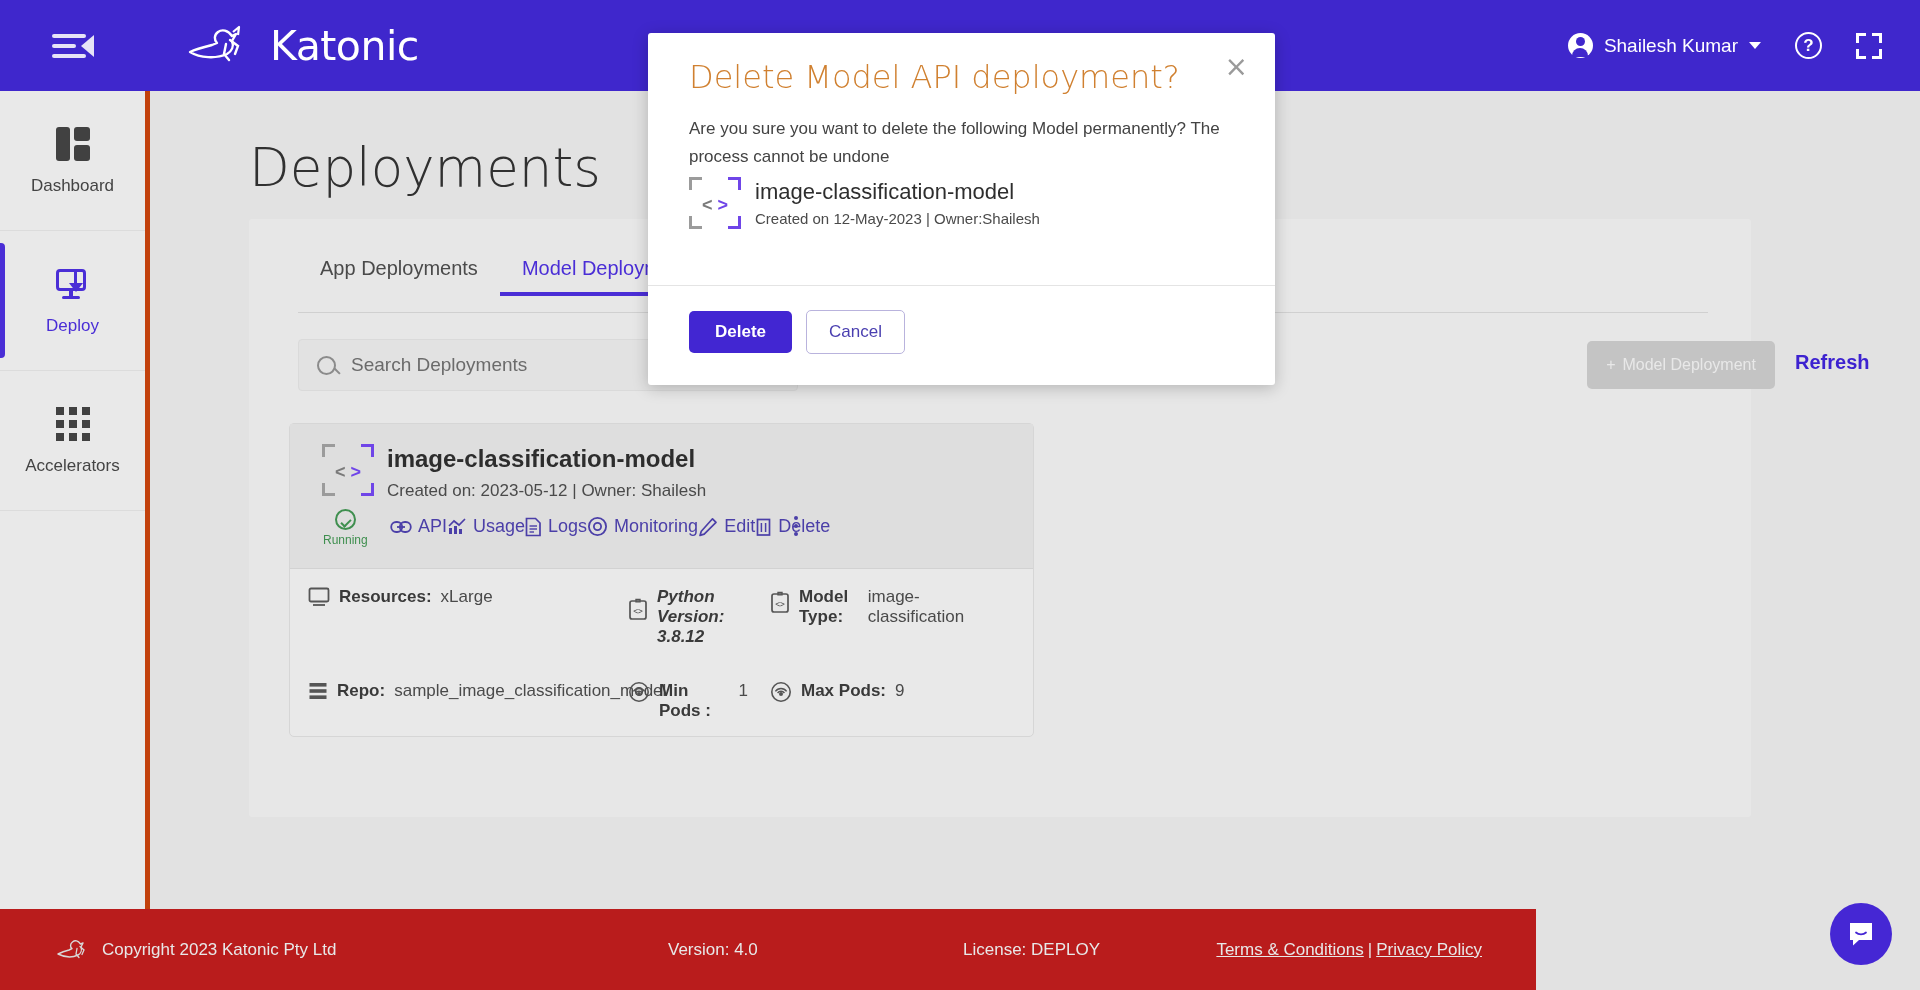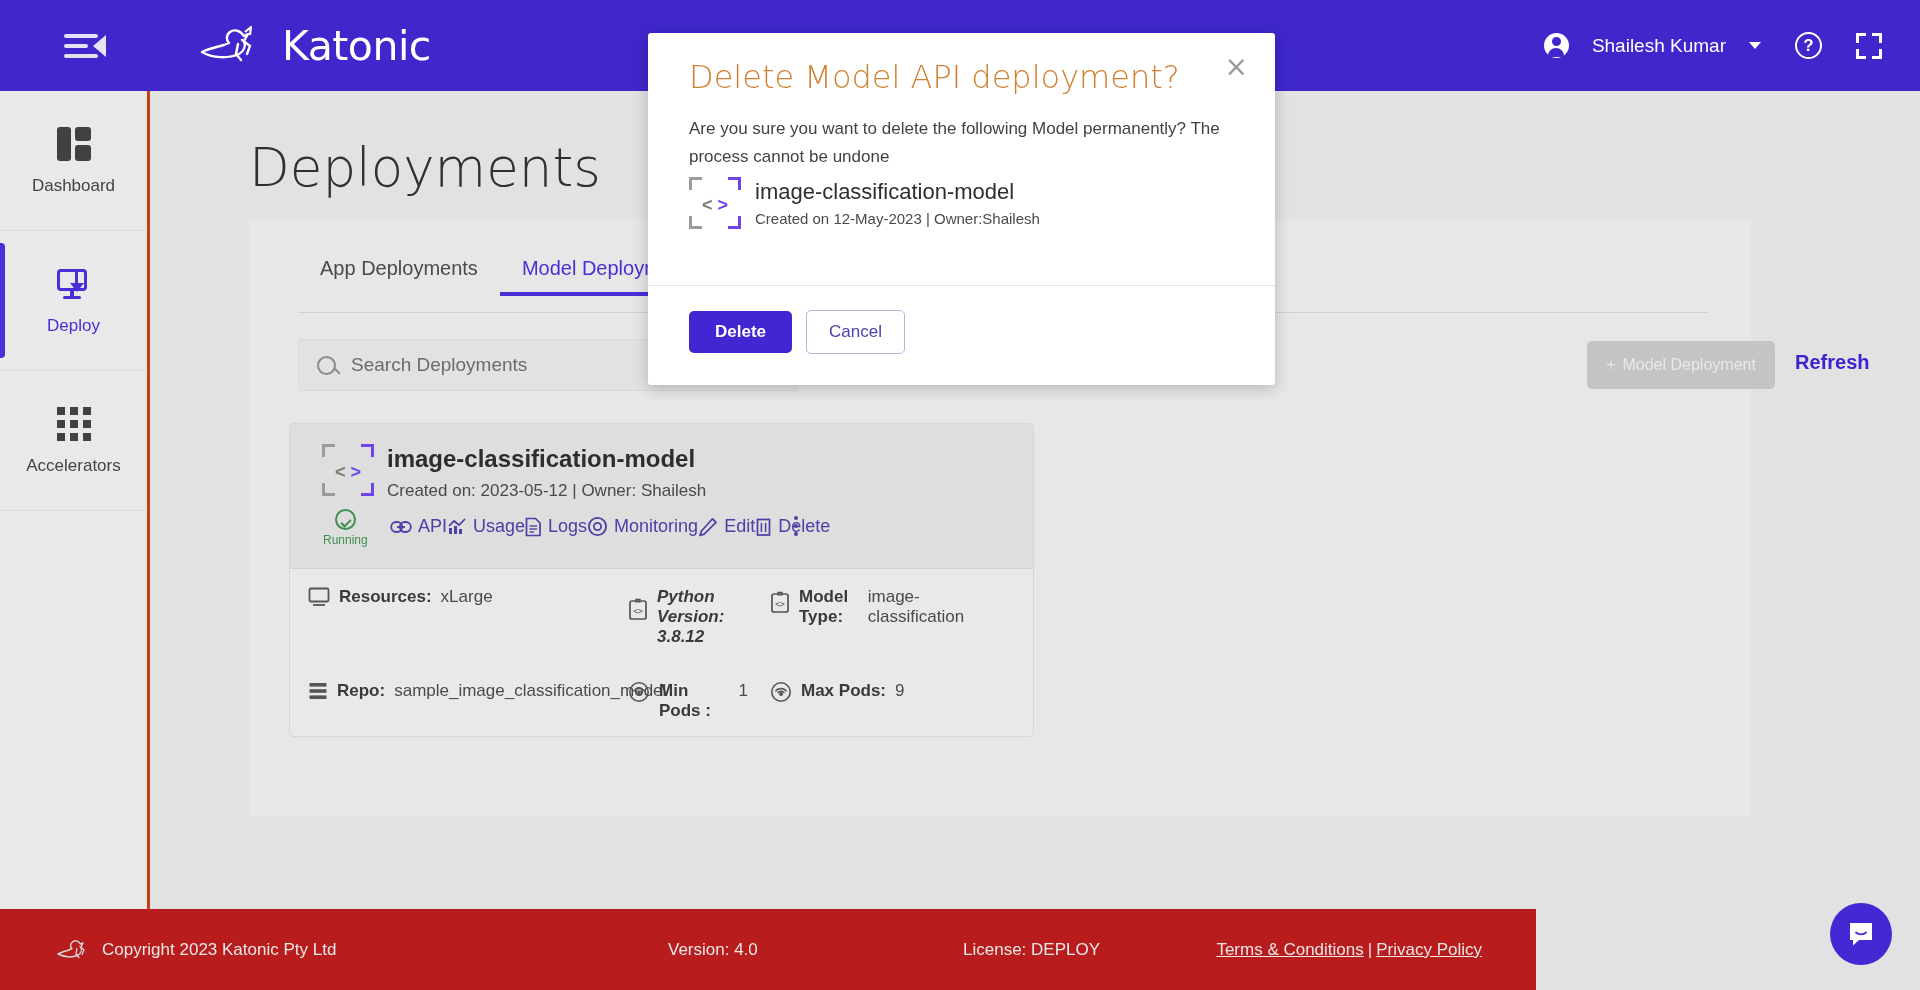--- a/index.html
+++ b/index.html
@@ -11,21 +11,20 @@
     background: #e2e2e2;
   }
 
   
   #header {
     position: absolute; top: 0; left: 0;
     width: 1920px; height: 91px;
     background: #3f27cc;
     display: flex; align-items: center;
     z-index: 30;
-    padding-left: 12px;
   }
   #hamburger {
     margin-left: 52px;
     width: 42px; height: 34px;
     display: flex; flex-direction: column; justify-content: center;
     cursor: pointer; position: relative;
   }
   #hamburger .bar { height: 4px; background: #e6e3f7; border-radius: 2px; margin: 3px 0; }
   #hamburger .b1 { width: 34px; }
   #hamburger .b2 { width: 24px; }
@@ -39,21 +38,21 @@
   }
   #logo-wrap { margin-left: 92px; display: flex; align-items: center; gap: 10px; }
   #logo-text {
     color: #ffffff; font-size: 41px; letter-spacing: -0.5px;
     font-family: "DejaVu Sans", sans-serif; font-weight: 400;
   }
   #header-right {
     margin-left: auto; margin-right: 38px;
     display: flex; align-items: center; gap: 34px;
   }
-  .hdr-user { display: flex; align-items: center; gap: 23px; cursor: pointer; }
+  .hdr-user { display: flex; align-items: center; gap: 11px; cursor: pointer; }
   .hdr-user .uname { color: #fff; font-size: 19px; }
   .circ-icon {
     width: 25px; height: 25px; border-radius: 50%;
     background: #fff; position: relative; flex: none;
   }
   .circ-icon .head { position: absolute; width: 9px; height: 9px; border-radius: 50%; background: #3f27cc; left: 8px; top: 4px; }
   .circ-icon .body { position: absolute; width: 16px; height: 9px; border-radius: 8px 8px 0 0; background: #3f27cc; left: 4.5px; top: 15px; }
   .chev { width: 0; height: 0; border-left: 6px solid transparent; border-right: 6px solid transparent; border-top: 7px solid #fff; }
   .help-icon {
     width: 27px; height: 27px; border-radius: 50%; border: 2.5px solid #fff;
@@ -65,21 +64,21 @@
   .fs-icon .tl { top: 0; left: 0; border-top: 3px solid #fff; border-left: 3px solid #fff; }
   .fs-icon .tr { top: 0; right: 0; border-top: 3px solid #fff; border-right: 3px solid #fff; }
   .fs-icon .bl { bottom: 0; left: 0; border-bottom: 3px solid #fff; border-left: 3px solid #fff; }
   .fs-icon .br { bottom: 0; right: 0; border-bottom: 3px solid #fff; border-right: 3px solid #fff; }
 
   
   #sidebar {
     position: absolute; top: 91px; left: 0;
     width: 150px; height: 818px;
     background: #e9e9e9;
-    border-right: 3px solid #c2410c;
+    border-right: 5px solid #c2410c;
     z-index: 10;
   }
   .side-item {
     height: 140px; display: flex; flex-direction: column;
     align-items: center; justify-content: center; gap: 13px;
     border-bottom: 1px solid #dcdcdc; cursor: pointer; position: relative;
   }
   .side-item .label { font-size: 17px; color: #444; }
   .side-item.active .label { color: #4a2ed6; }
   .side-item.active::before {

